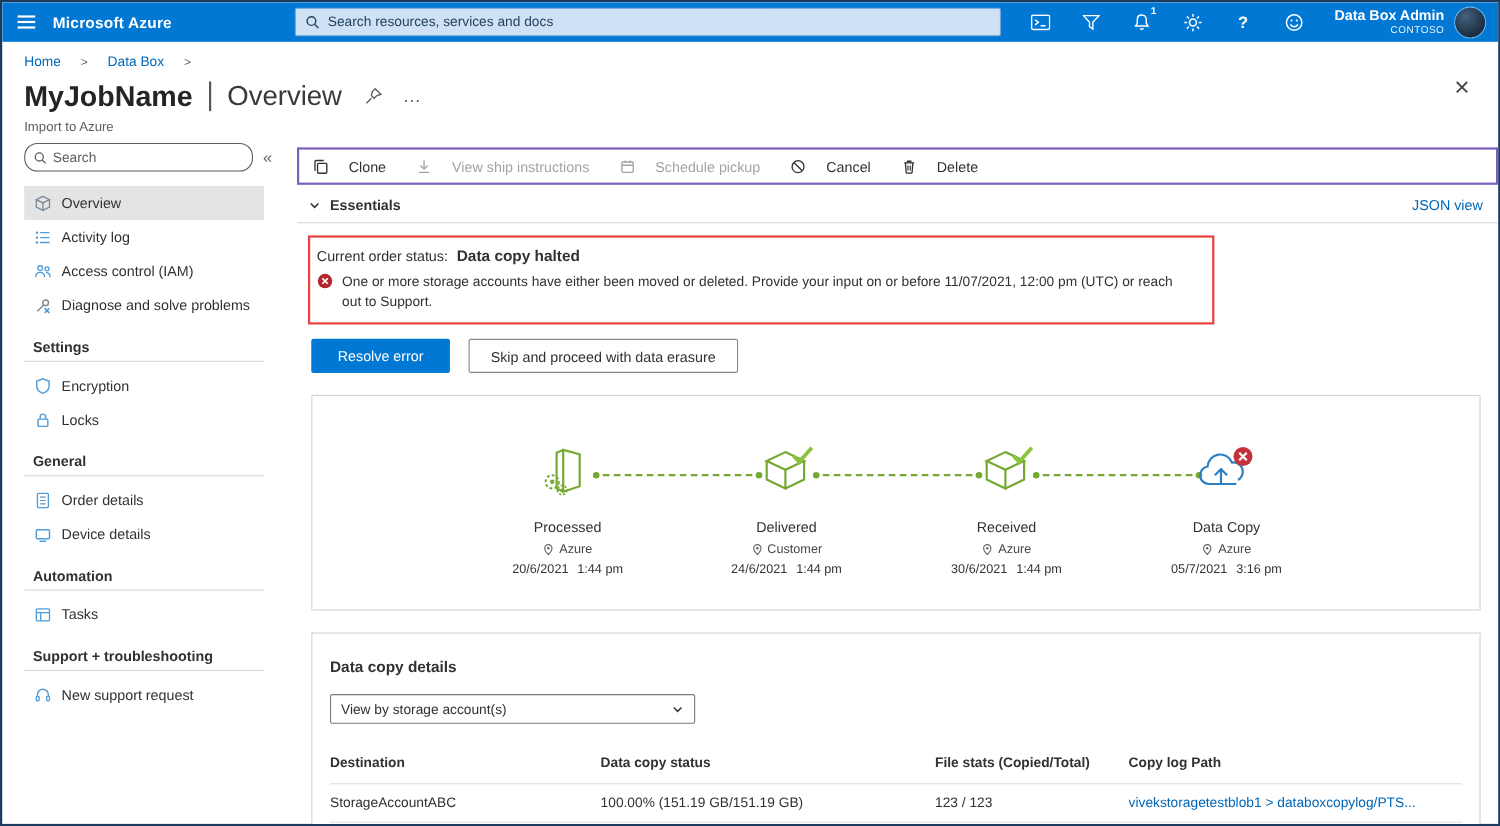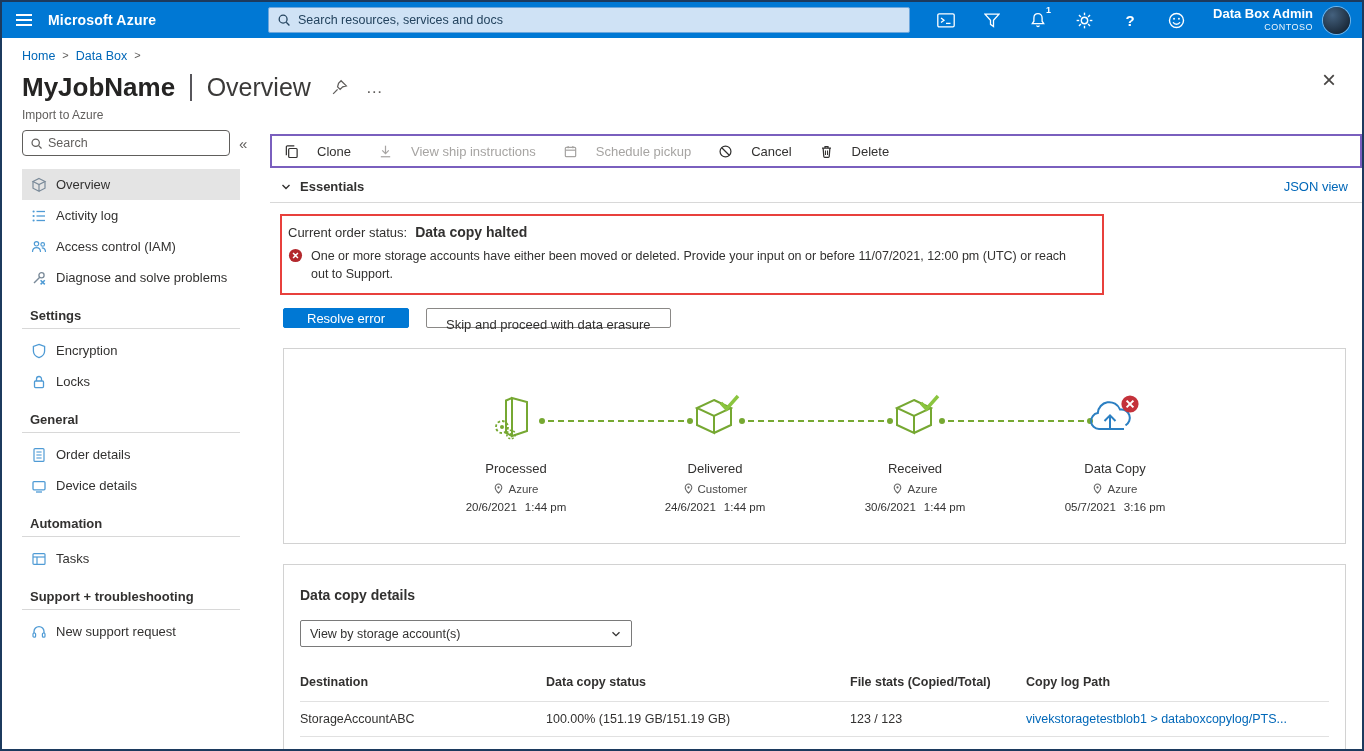--- a/index.html
+++ b/index.html
@@ -23,40 +23,40 @@
   .tb-icon .qmark { font-size:15px; font-weight:700; color:#fff; }
   .badge { position:absolute; top:3px; right:10px; font-size:9px; font-weight:700; color:#fff; }
   .account { text-align:right; line-height:1.15; margin:0 10px 0 14px; cursor:pointer; }
   .account .name { font-size:13px; font-weight:700; }
   .account .tenant { font-size:9px; letter-spacing:.5px; opacity:.92; }
   .avatar { width:27px; height:27px; border-radius:50%; margin-right:12px; cursor:pointer;
             background:radial-gradient(circle at 35% 30%, #44617e, #0c1723); box-shadow:0 0 0 1px rgba(255,255,255,.45); }
 
   
   .page-head { padding:11px 20px 0 20px; }
-  .breadcrumb { font-size:12.5px; display:flex; align-items:flex-start; gap:7px; }
+  .breadcrumb { font-size:12.5px; display:flex; align-items:flex-end; gap:18px; }
   .bc-link { color:#0067b8; cursor:pointer; }
   .bc-sep { color:#605e5c; font-size:11px; }
   .title-row { display:flex; align-items:center; margin-top:9px; position:relative; }
   .page-title { font-size:26px; font-weight:700; color:#252423; }
   .title-sep { width:1.5px; height:27px; background:#57565b; margin:0 15px; }
   .page-section { font-size:25px; font-weight:400; color:#3b3a39; }
   .pin-btn { margin-left:20px; cursor:pointer; display:flex; }
   .more-btn { margin-left:18px; font-size:17px; color:#605e5c; cursor:pointer; letter-spacing:1px; }
   .close-btn { position:absolute; right:6px; top:-4px; font-size:24px; color:#484644; cursor:pointer; line-height:1; }
   .subtitle { font-size:12px; color:#605e5c; margin-top:5px; }
 
   
   .content-row { display:flex; margin-top:8px; }
   .sidebar { width:268px; flex:none; padding-left:20px; }
   .main { flex:1; min-width:0; }
 
   
   .sb-search-row { display:flex; align-items:center; }
-  .sb-search { width:208px; height:26px; border:1px solid #605e5c; border-radius:4px; display:flex; align-items:center; padding:0 7px; gap:5px; color:#605e5c; background:#fff; }
+  .sb-search { width:208px; height:26px; border:1px solid #605e5c; border-radius:12px; display:flex; align-items:center; padding:0 7px; gap:5px; color:#605e5c; background:#fff; }
   .sb-search input { border:none; outline:none; flex:1; min-width:0; font-size:12.5px; font-family:inherit; color:#323130; }
   .sb-search input::placeholder { color:#605e5c; opacity:1; }
   .collapse { color:#605e5c; font-size:15px; margin-left:9px; cursor:pointer; }
   .sb-nav { margin-top:13px; width:218px; }
   .sb-item { display:flex; align-items:center; gap:9px; height:31px; padding:0 8px; font-size:13px; cursor:pointer; }
   .sb-item.selected { background:#e4e4e4; }
   .sb-ic { width:17px; height:17px; flex:none; display:flex; align-items:center; justify-content:center; }
   .sb-head { font-size:13px; font-weight:700; color:#323130; margin:15px 0 5px 8px; }
   .sb-div { height:1px; background:#d8d8d8; margin:1px 0 6px 0; }
 
@@ -76,21 +76,21 @@
   
   .alert { border:2px solid #e8403c; margin:11px 0 0 10px; width:824px; padding:8px 12px 10px 6px; }
   .alert-line1 { font-size:13px; }
   .alert-status { font-size:14px; font-weight:700; margin-left:8px; }
   .alert-line2 { display:flex; gap:8px; margin-top:7px; align-items:flex-start; }
   .alert-line2 svg { flex:none; margin-top:1px; }
   .alert-msg { font-size:12.5px; line-height:1.45; max-width:772px; }
 
   
   .action-row { display:flex; gap:17px; margin:13px 0 0 13px; }
-  .btn { font-family:inherit; font-size:13px; height:20px; border-radius:2px; cursor:pointer; }
+  .btn { font-family:inherit; font-size:13px; height:31px; border-radius:2px; cursor:pointer; }
   .btn-primary { background:#0078d4; color:#fff; border:1px solid #0078d4; padding:0 23px; }
   .btn-secondary { background:#fff; color:#323130; border:1px solid #8a8886; padding:8px 19px; }
 
   
   .card { border:1px solid #d2d2d2; margin:20px 16px 0 13px; background:#fff; }
   .progress-card { height:196px; position:relative; }
   .stage { position:absolute; top:42px; width:170px; text-align:center; }
   .stage-icon { height:58px; display:flex; justify-content:center; align-items:flex-start; }
   .stage-name { margin-top:12px; font-size:13px; color:#323130; }
   .stage-loc { margin-top:7px; font-size:11.5px; color:#474747; display:flex; justify-content:center; align-items:flex-start; gap:4px; }

